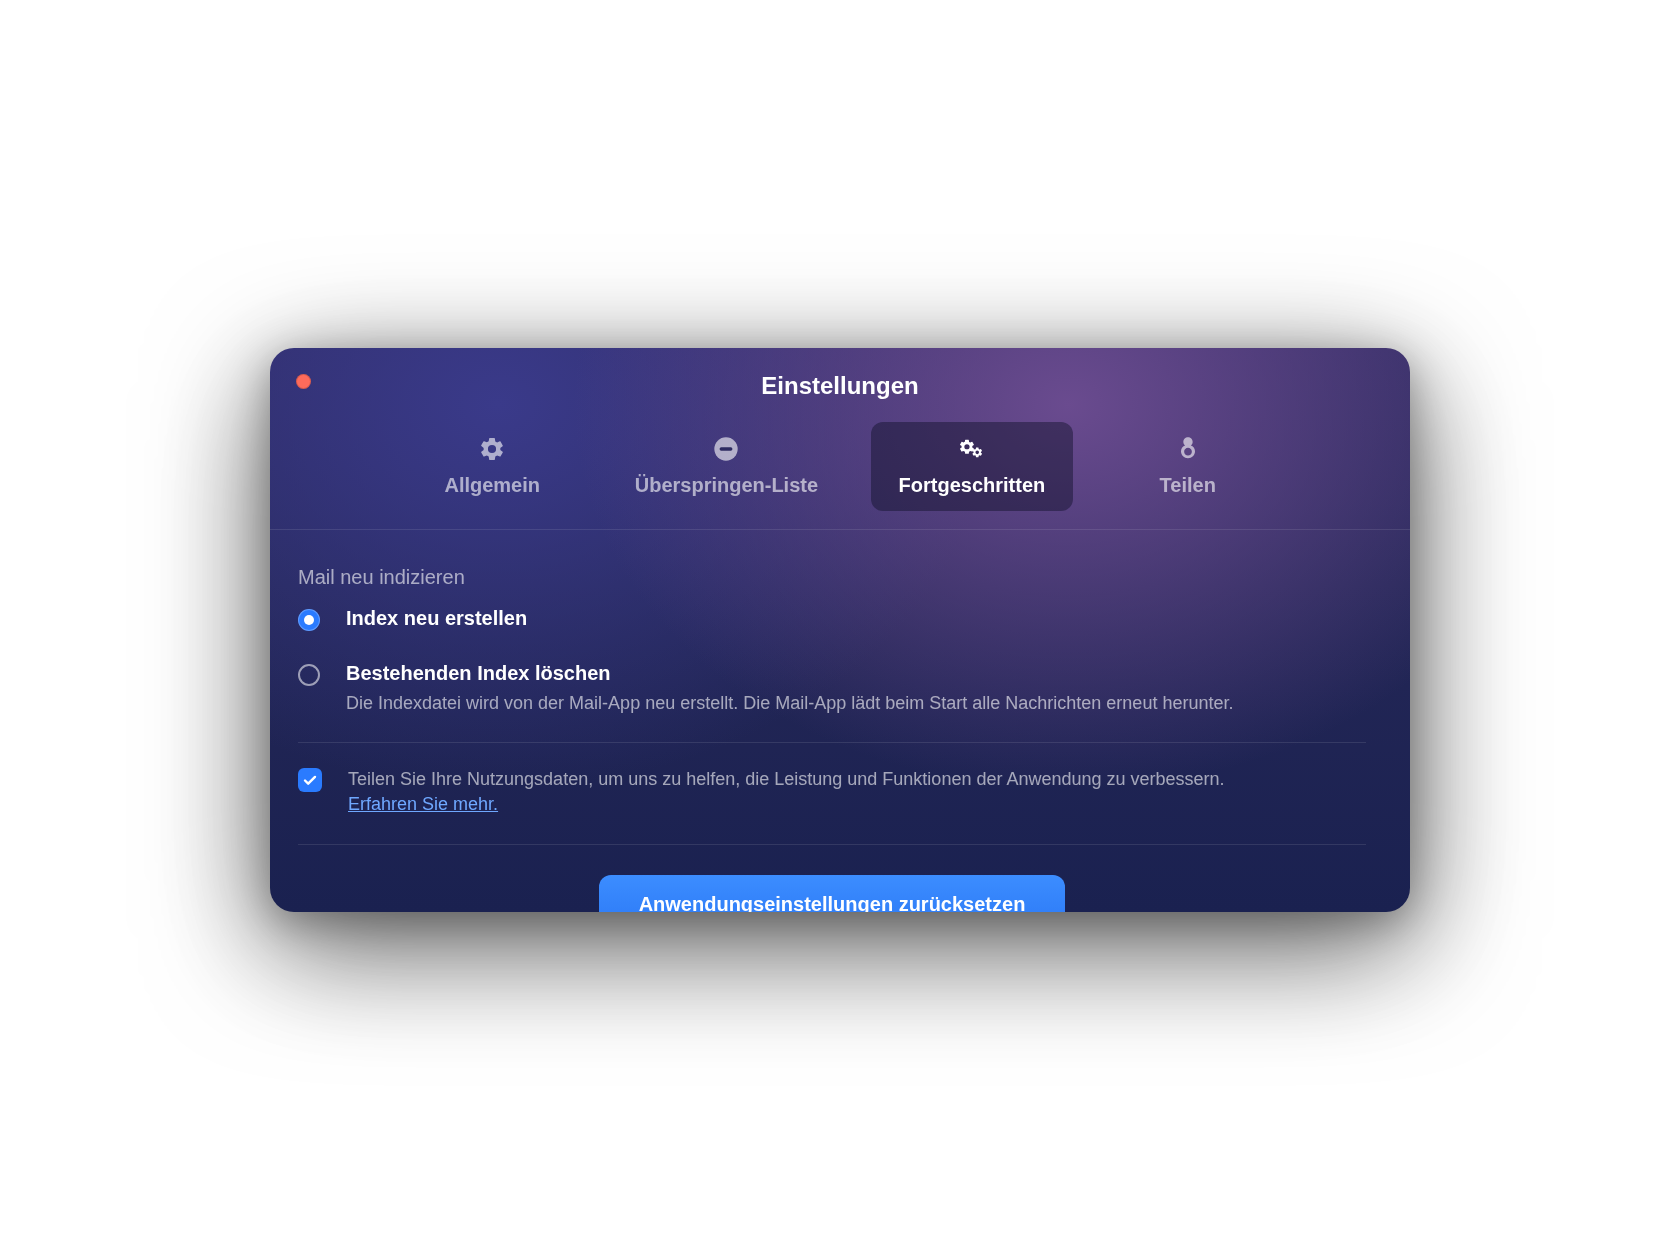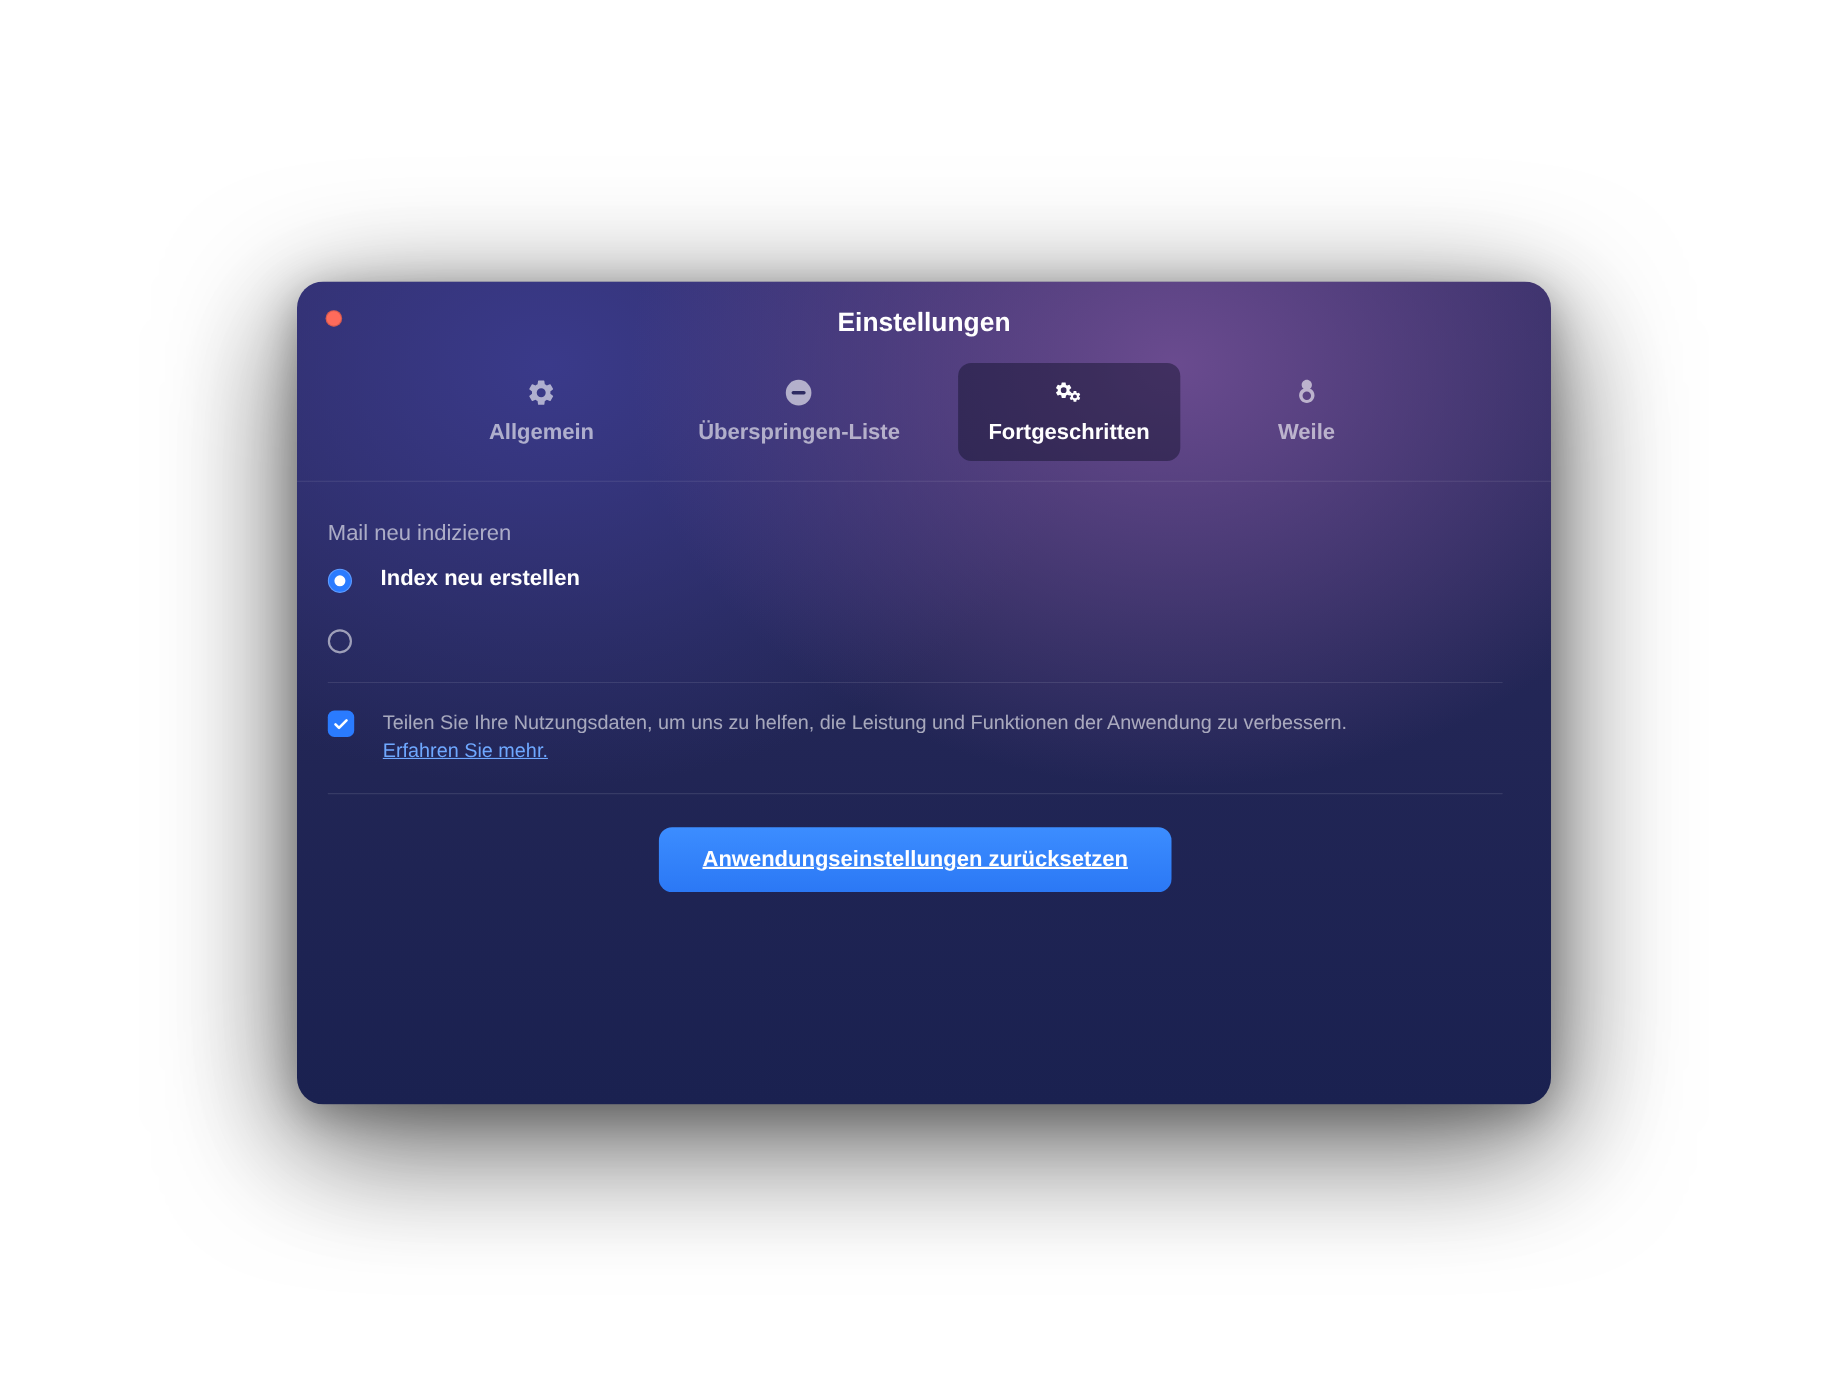--- a/index.html
+++ b/index.html
@@ -10,21 +10,21 @@
     display: flex;
     align-items: center;
     justify-content: center;
     background: transparent;
   }
   .shadow-wrap {
     filter: drop-shadow(0 30px 60px rgba(0,0,0,0.55)) drop-shadow(0 10px 20px rgba(0,0,0,0.35));
   }
   .window {
     width: 1140px;
-    height: 748px;
+    height: 564px;
     border-radius: 24px;
     background:
       radial-gradient(ellipse 900px 700px at 70% 10%, #6a4b8f 0%, rgba(106,75,143,0) 55%),
       radial-gradient(ellipse 900px 700px at 20% 10%, #3a3a8a 0%, rgba(58,58,138,0) 55%),
       linear-gradient(180deg, #2e2b62 0%, #242757 42%, #1a2150 100%);
     overflow: hidden;
     position: relative;
     color: #ffffff;
   }
   .titlebar {
@@ -204,38 +204,42 @@
       </span>
       <span class="tab-label">Fortgeschritten</span>
     </div>
 
     <div class="tab">
       <span class="icon">
         <svg viewBox="0 0 24 24">
               <path d="M12 2c2.2 0 4 1.8 4 4 0 1.2-.6 2.3-1.5 3C16.4 9.5 18 11.5 18 14c0 3.3-2.7 6-6 6s-6-2.7-6-6c0-2.5 1.6-4.5 3.5-5C8.6 8.3 8 7.2 8 6c0-2.2 1.8-4 4-4Zm0 9c-1.8 0-3.3 1.5-3.3 3.3 0 1.8 1.5 3.3 3.3 3.3 1.8 0 3.3-1.5 3.3-3.3 0-1.8-1.5-3.3-3.3-3.3Z"></path>
             </svg>
       </span>
-      <span class="tab-label">Weile</span>
+      <span class="tab-label">Teilen</span>
     </div>
 
   </div>
 
   <div class="content">
 
     <div class="section-heading">Mail neu indizieren</div>
 
     <div class="option">
       <div class="radio selected"></div>
       <div>
         <div class="opt-title">Index neu erstellen</div>
       </div>
     </div>
 
     <div class="option">
       <div class="radio"></div>
+      <div>
+        <div class="opt-title">Bestehenden Index löschen</div>
+        <div class="opt-desc">Die Indexdatei wird von der Mail-App neu erstellt. Die Mail-App lädt beim Start alle Nachrichten erneut herunter.</div>
+      </div>
     </div>
 
     <hr class="divider">
 
     <div class="option">
       <div class="checkbox">
         <svg viewBox="0 0 16 16">
               <path d="M3 8.5 6.2 11.7 13 4.9" fill="none" stroke="#fff" stroke-width="2.4" stroke-linecap="round" stroke-linejoin="round"></path>
             </svg>
       </div>

